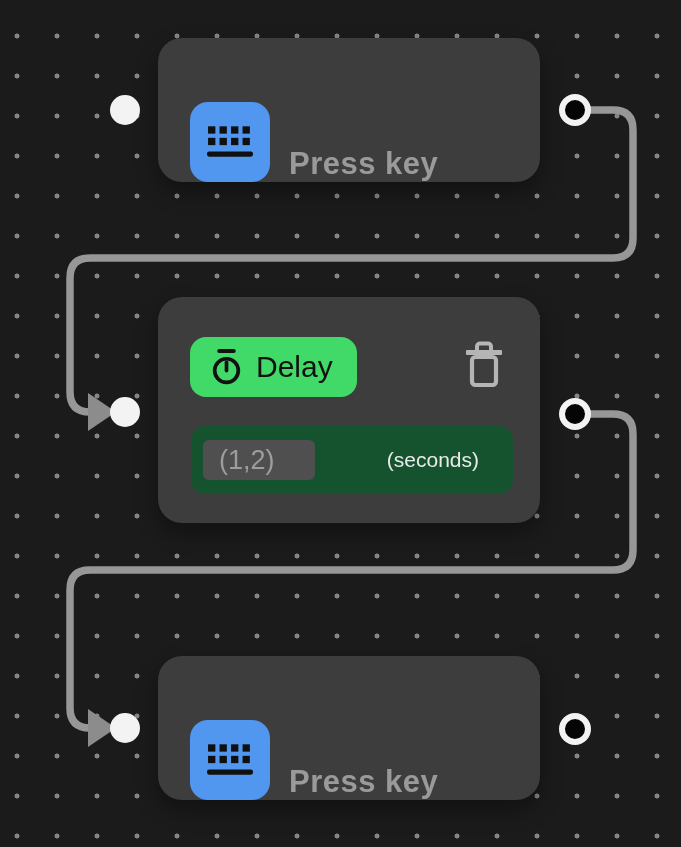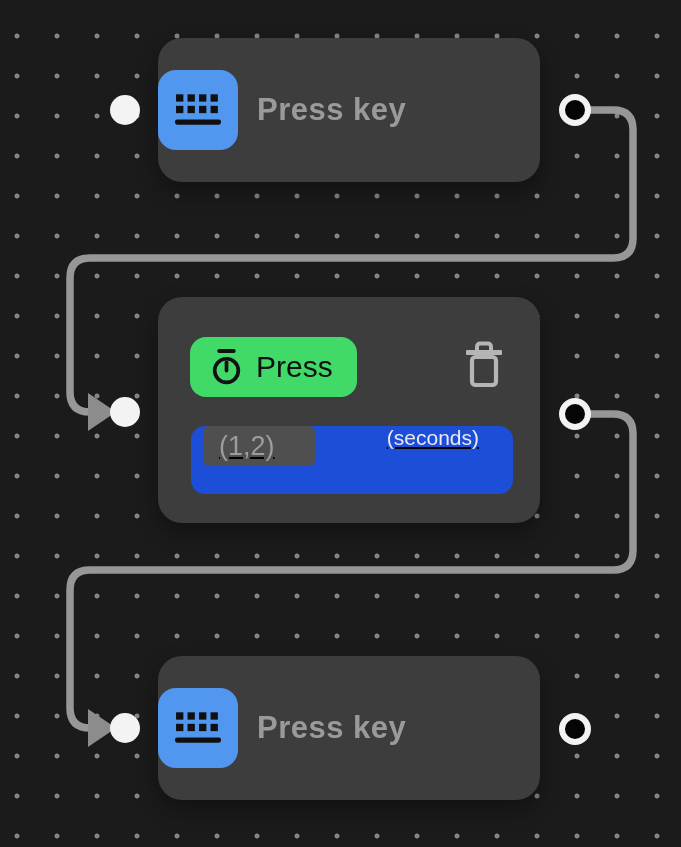--- a/index.html
+++ b/index.html
@@ -25,22 +25,22 @@
   .arrowhead { fill: #8c8c8c; }
 
   .node {
     position: absolute;
     background: #3d3d3d;
     border-radius: 24px;
     box-shadow: 0 10px 22px rgba(0,0,0,0.35);
   }
   .node-action {
     left: 158px; width: 382px; height: 144px;
-    display: flex; align-items: center;
-    box-sizing: border-box; gap: 19px;
+    display: flex; align-items: flex-end;
+    padding-left: 32px; box-sizing: border-box; gap: 19px;
   }
   #node-1 { top: 38px; }
   #node-3 { top: 656px; }
 
   .icon-tile {
     width: 80px; height: 80px; border-radius: 18px;
     display: flex; align-items: center; justify-content: center;
     flex: none;
   }
   .action-label {
@@ -62,23 +62,23 @@
   .trash-btn {
     position: absolute; right: 33px; top: 42px;
     width: 46px; height: 50px;
     background: transparent; border: none; padding: 0;
     display: flex; align-items: center; justify-content: center;
     cursor: pointer;
   }
   .delay-field {
     position: absolute; left: 33px; top: 129px;
     width: 322px; height: 68px;
-    background: #1d4ed8; border-radius: 14px;
-    display: flex; 
-    padding: 0 34px 0 12px; box-sizing: border-box; text-decoration: underline;
+    background: #14532d; border-radius: 14px;
+    display: flex; align-items: center;
+    padding: 0 34px 0 12px; box-sizing: border-box;
   }
   .delay-input {
     width: 112px; height: 40px;
     background: #4f4f4f; border: none; border-radius: 6px;
     color: #d6d6d6; font-size: 27px;
     padding: 0 0 0 16px; box-sizing: border-box;
     font-family: "Liberation Sans", "DejaVu Sans", sans-serif;
     outline: none;
   }
   .delay-input::placeholder { color: #9d9d9d; opacity: 1; }
@@ -136,21 +136,21 @@
     <span class="action-label">Press key</span>
   </div>
 
   <div class="node" id="node-2">
     <button class="delay-badge" style="background: rgb(65, 217, 103);">
       <svg width="33" height="36" viewBox="0 0 32 35">
         <rect x="7" y="0" width="18" height="4" rx="2" fill="#111"></rect>
         <circle cx="16" cy="21" r="11.5" fill="none" stroke="#111" stroke-width="3.6"></circle>
         <line x1="16" y1="21" x2="16" y2="13" stroke="#111" stroke-width="3.6" stroke-linecap="round"></line>
       </svg>
-      <span>Press</span>
+      <span>Delay</span>
     </button>
 
     <button class="trash-btn">
       <svg width="42" height="47" viewBox="0 0 42 47">
         <path d="M14 9 V5.5 a3 3 0 0 1 3 -3 h8 a3 3 0 0 1 3 3 V9" fill="none" stroke="#b5b5b5" stroke-width="4"></path>
         <rect x="3" y="9" width="36" height="5" rx="1" fill="#b5b5b5"></rect>
         <rect x="9" y="16" width="24" height="28" rx="3.5" fill="none" stroke="#b5b5b5" stroke-width="4.2"></rect>
       </svg>
     </button>
 

